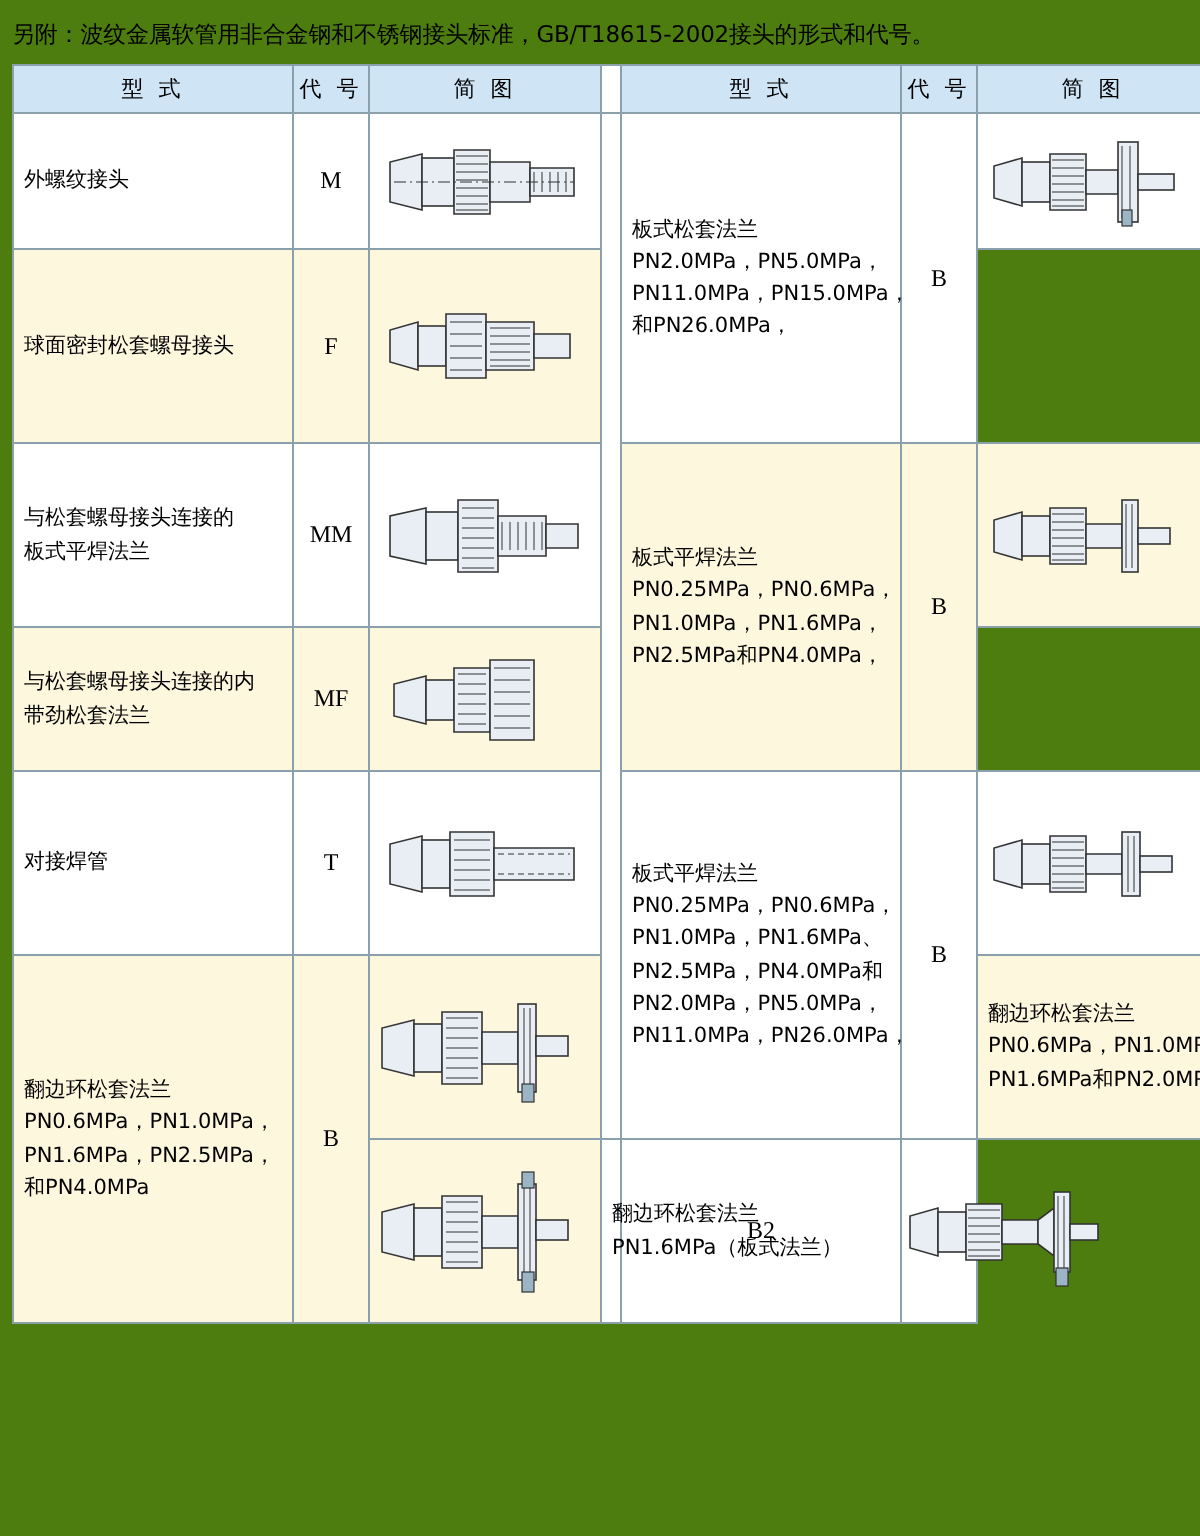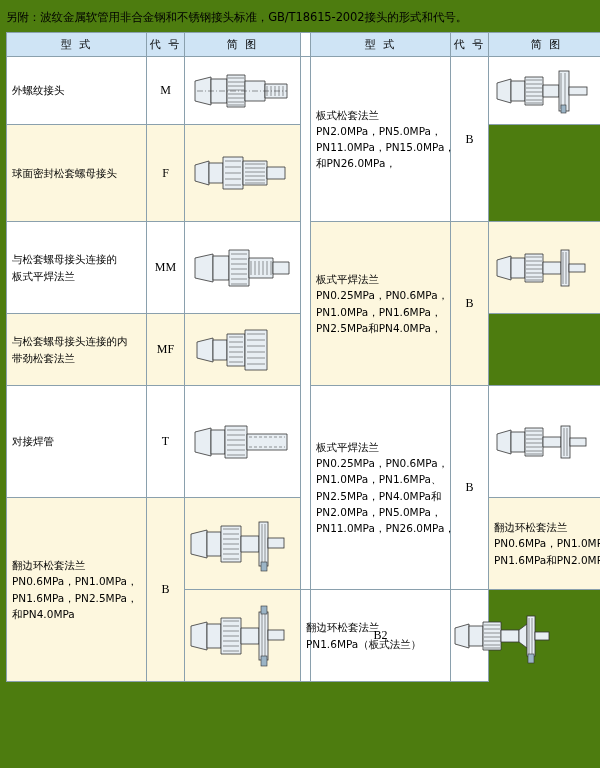--- a/index.html
+++ b/index.html
@@ -250,21 +250,21 @@
             </g>
             <g stroke="#333" stroke-width="0.5" fill="none">
               <path d="M42 17 L56 17 M42 22 L56 22 M42 27 L56 27 M42 32 L56 32 M42 37 L56 37 M42 42 L56 42"></path>
               <path d="M60 14 L78 14 M60 20 L78 20 M60 26 L78 26 M60 32 L78 32 M60 38 L78 38 M60 44 L78 44"></path>
             </g>
           </svg>
         </td>
       </tr>
 
       <tr>
-        <td class="white" style="height:112px">
+        <td class="white" style="height:92px">
           <div class="cell-text">
             <span class="ln">对接焊管</span>
           </div>
         </td>
         <td class="white code">T</td>
         <td class="white fig">
           <svg width="112" height="60" viewBox="0 0 112 60">
             <g stroke="#333" stroke-width="0.8" fill="#e8eef3">
               <path d="M8 20 L8 40 L24 44 L24 16 Z"></path>
               <rect x="24" y="18" width="14" height="24"></rect>

